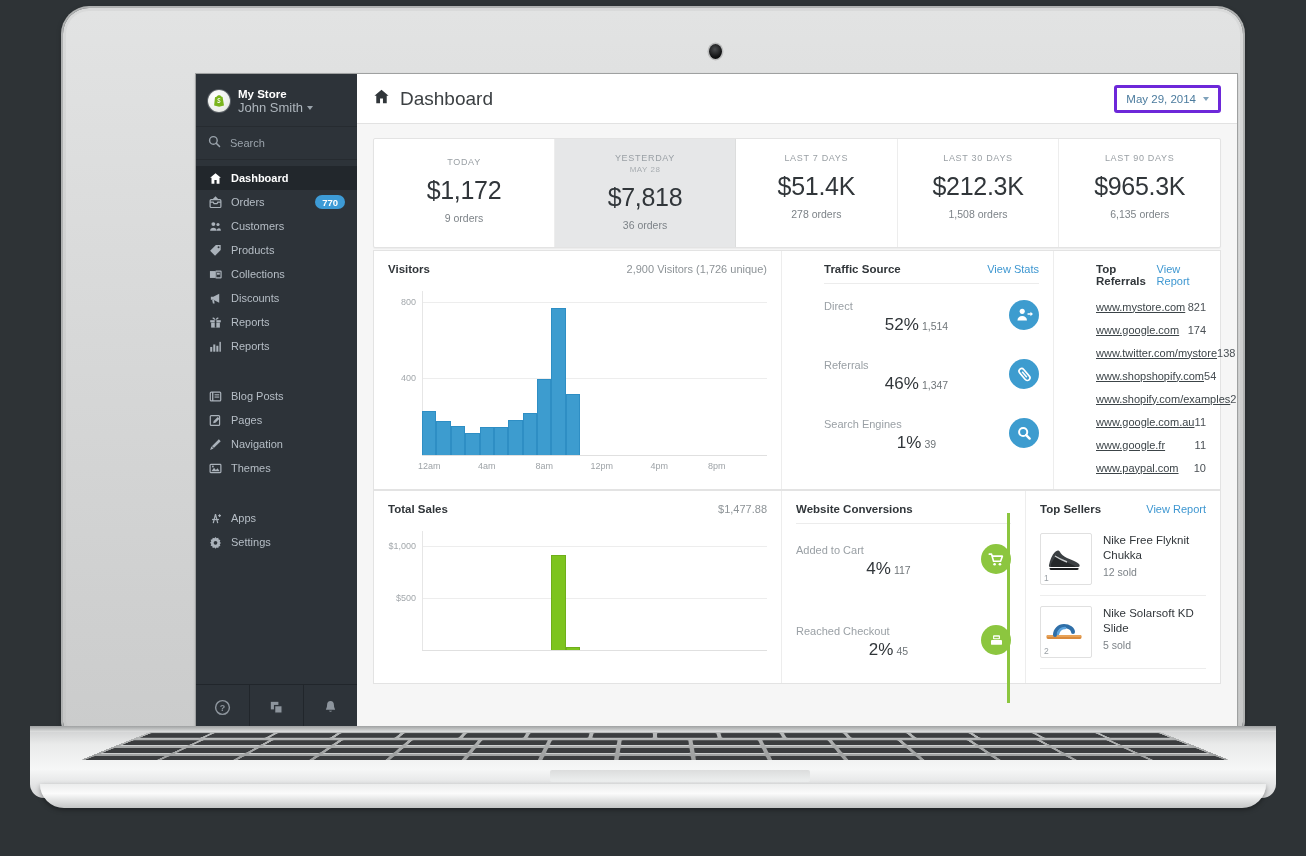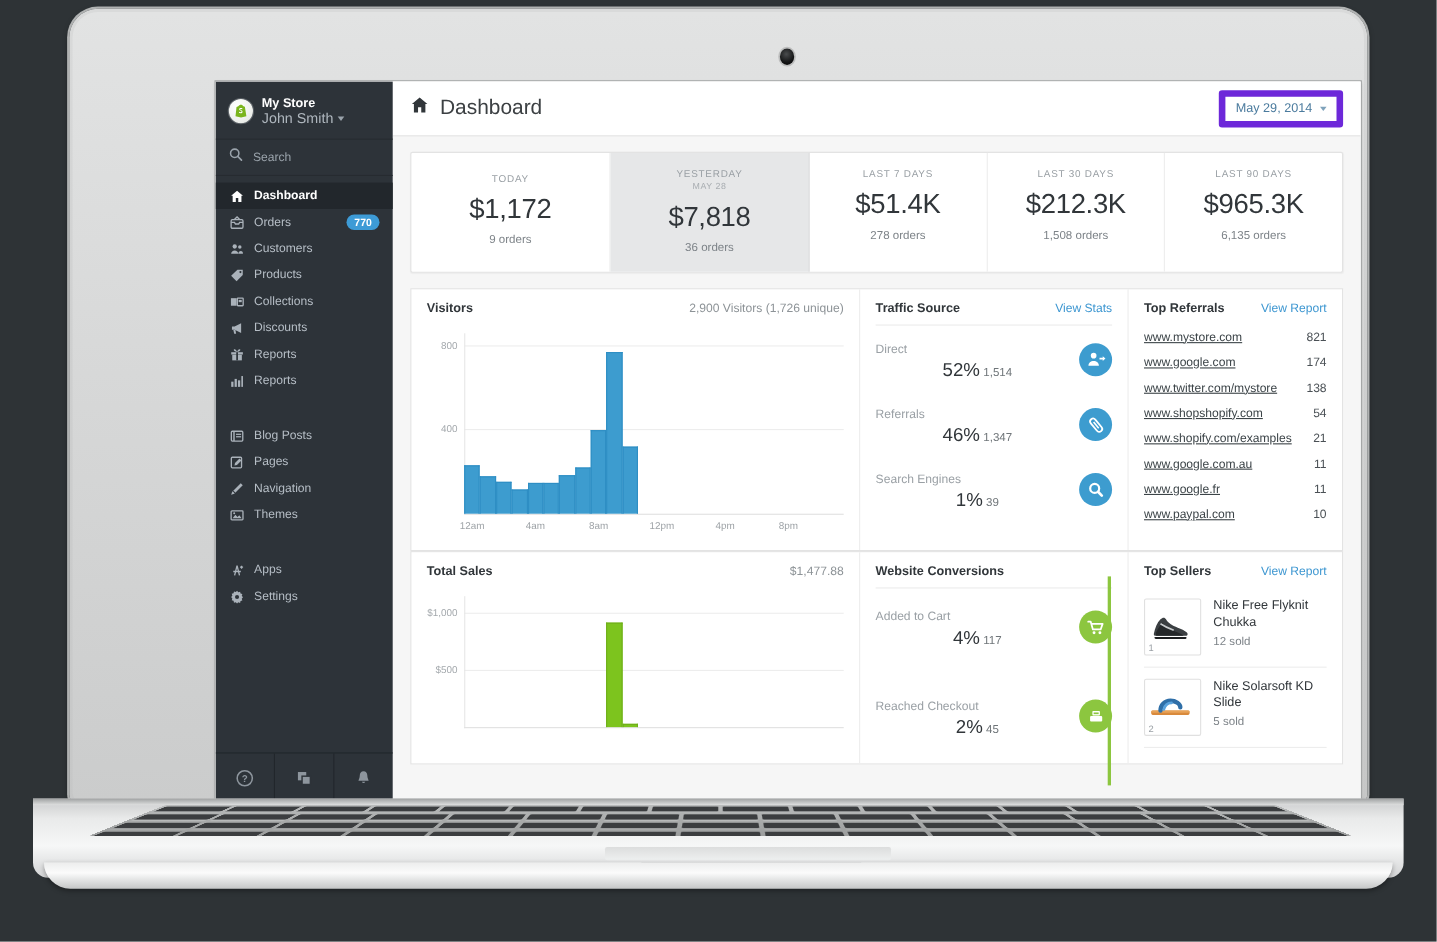--- a/index.html
+++ b/index.html
@@ -104,21 +104,21 @@
   .sb-footer .fi:last-child{border-right:none;}
 
   
   .main{flex:1;display:flex;flex-direction:column;min-width:0;background:#f6f6f6;}
   .topbar{
     height:49px;flex:0 0 49px;background:#fff;border-bottom:1px solid #e2e2e2;
     display:flex;align-items:center;padding:0 16px;
   }
   .page-title{display:flex;align-items:center;gap:10px;font-size:19px;color:#3c4043;font-weight:normal;}
   .datepick{
-    margin-left:auto;border:6px solid #6d28d9;background:#fff;border-radius:3px;
+    margin-left:auto;border:3px solid #6d28d9;background:#fff;border-radius:3px;
     padding:5px 9px;font-size:11.5px;color:#4b7b9e;display:flex;align-items:center;gap:7px;
   }
   .datepick .caret{width:0;height:0;border-left:3.5px solid transparent;border-right:3.5px solid transparent;border-top:4px solid #7fa2bb;}
 
   .content{flex:1;overflow:hidden;padding:14px 16px 0 16px;}
 
   
   .kpis{display:flex;background:#fff;border:1px solid #e3e3e3;border-radius:2px;box-shadow:0 1px 1px rgba(0,0,0,.04);}
   .kpi{flex:1;text-align:center;padding:14px 4px 16px;border-right:1px solid #ededed;}
   .kpi:last-child{border-right:none;}
@@ -452,21 +452,21 @@
                 <div class="kval">$212.3K</div>
                 <div class="korders">1,508 orders</div>
               </div>
               <div class="kpi">
                 <div class="klabel">LAST 90 DAYS</div>
                 <div class="kval">$965.3K</div>
                 <div class="korders">6,135 orders</div>
               </div>
             </div>
 
-            <div class="prow first" style="margin-top:14px;border-top:1px solid #e3e3e3;">
+            <div class="prow first" style="margin-top:2px;border-top:1px solid #e3e3e3;gap:28px;">
 
               <div class="panel left">
                 <div class="phead">
                   <span class="ptitle">Visitors</span>
                   <span class="pmeta">2,900 Visitors (1,726 unique)</span>
                 </div>
                 <div class="chart" id="chart-visitors">
                   <div class="plot">
                       <div class="gridline" style="bottom: 46.5116%;">
                         <span class="ytick">400</span>

